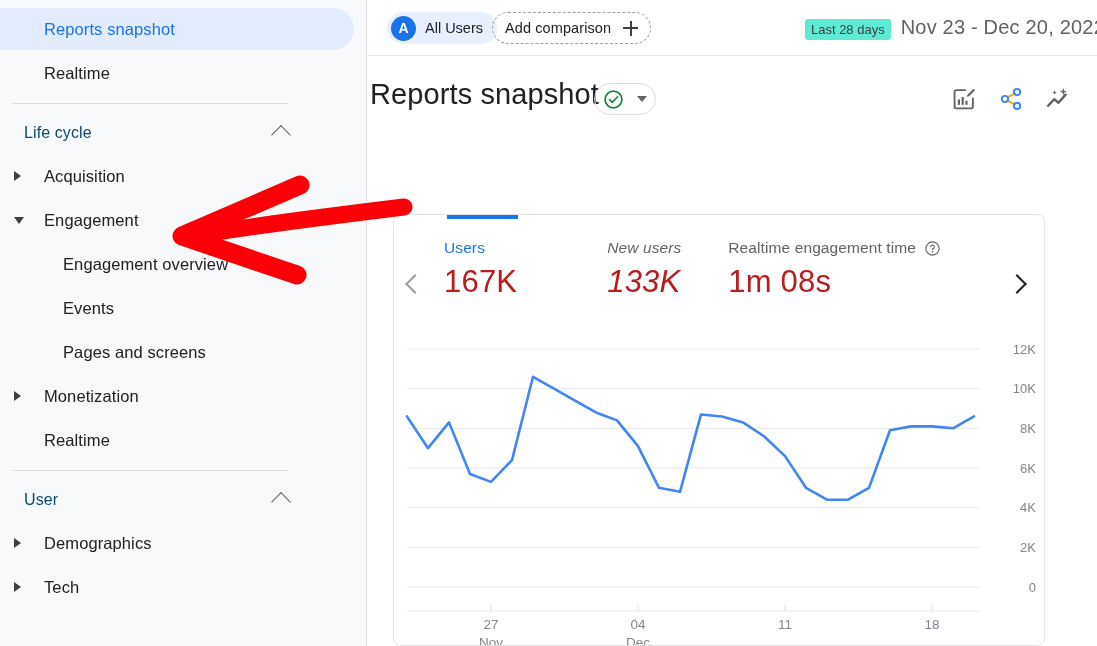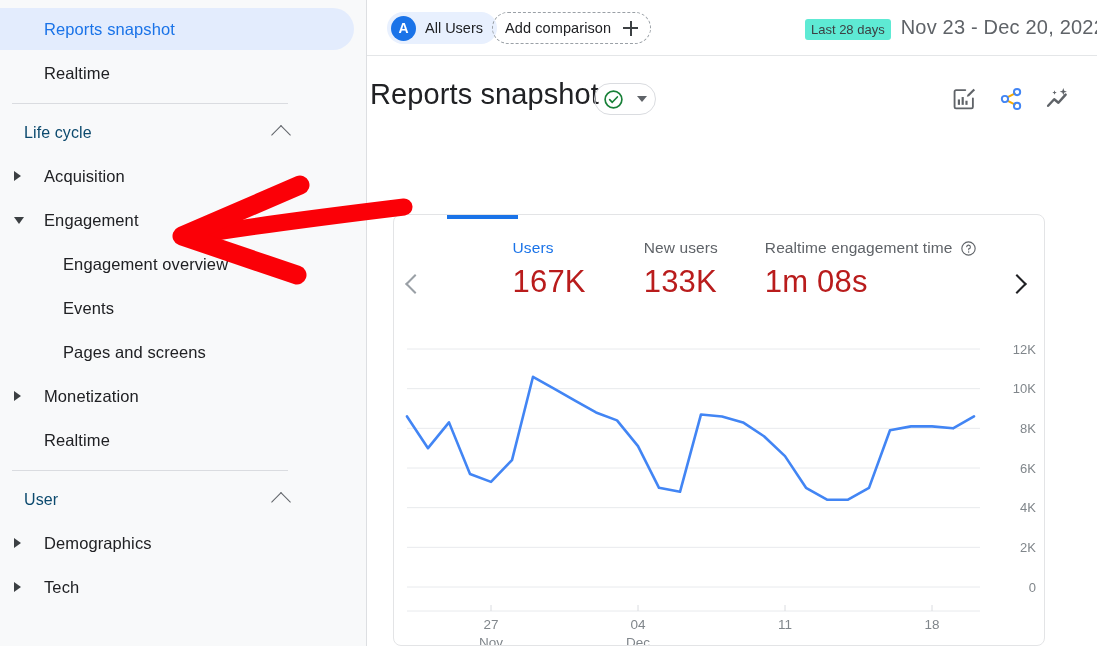--- a/index.html
+++ b/index.html
@@ -256,27 +256,26 @@
     position: absolute;
     left: 53px; top: 0;
     width: 71px; height: 4px;
     background: #1a73e8;
   }
   .metrics {
     position: absolute;
     left: 0; top: 24px;
     width: 652px;
     display: flex;
-    justify-content: center;
   }
   .metric {
     padding-left: 0;
   }
   .metric.m0 { margin-left: 50px; }
-  .metric.m1 { margin-left: 58px; }
+  .metric.m1 { margin-left: 90px; font-style: italic; }
   .metric.m2 { margin-left: 47px; }
   .metric-label {
     display: flex;
     align-items: center;
     font-size: 15.5px;
     color: #5f6368;
     letter-spacing: 0.1px;
     white-space: nowrap;
   }
   .metric.m0 .metric-label { color: #1a73e8; }

